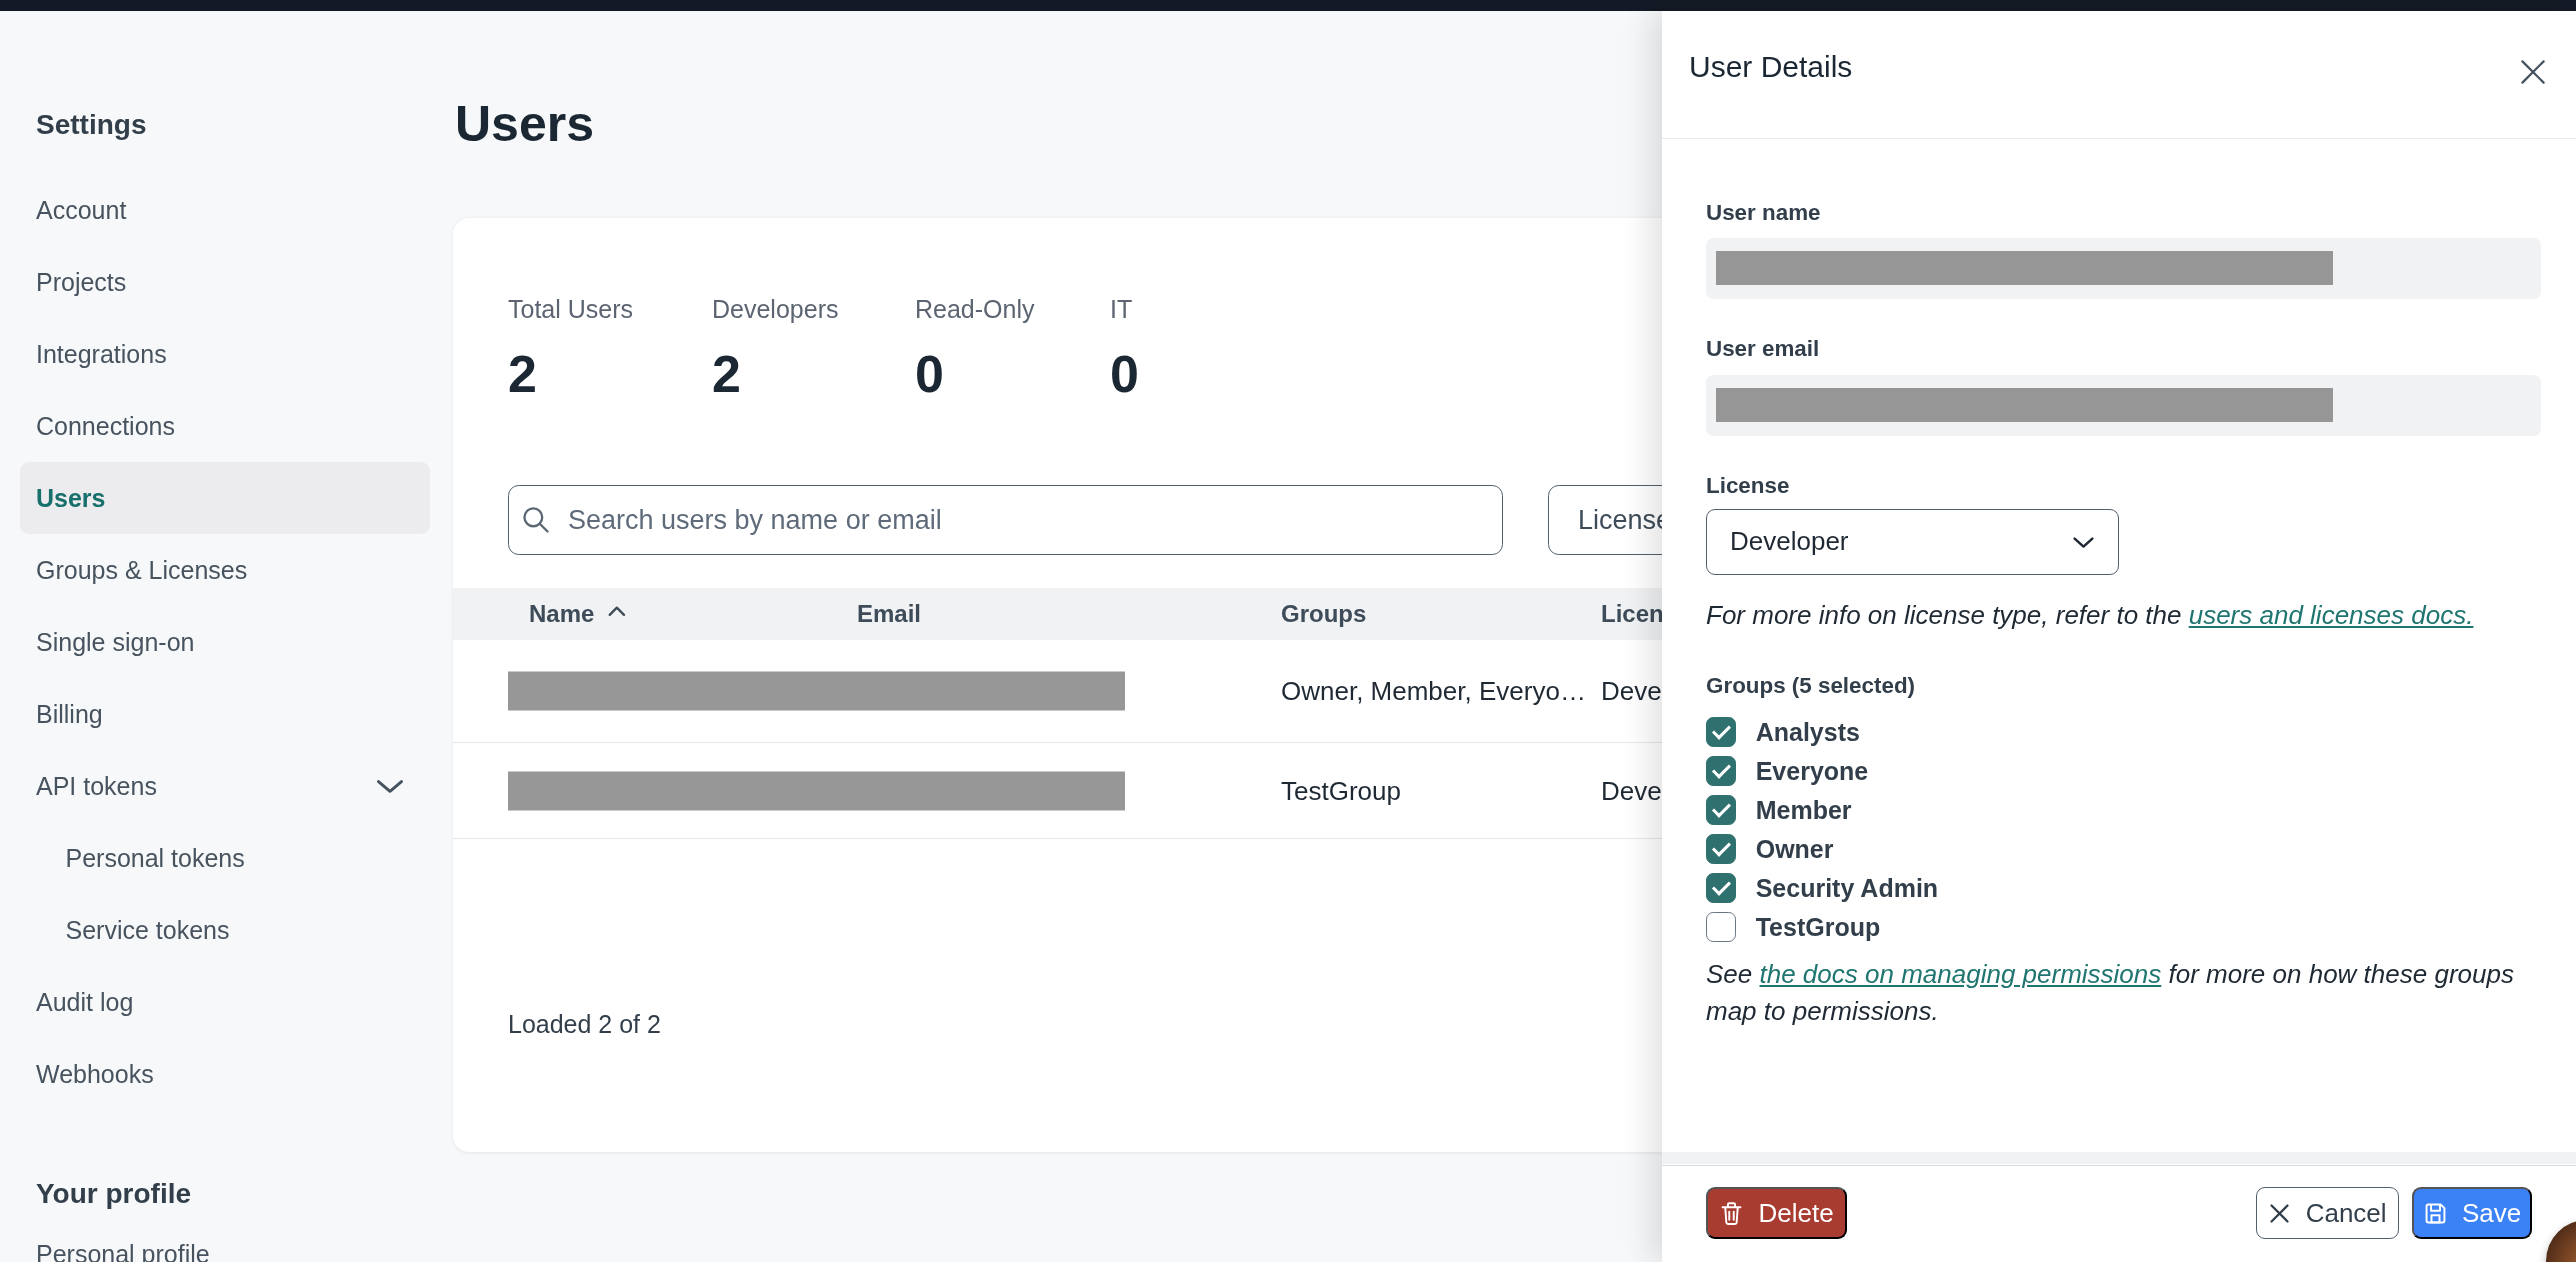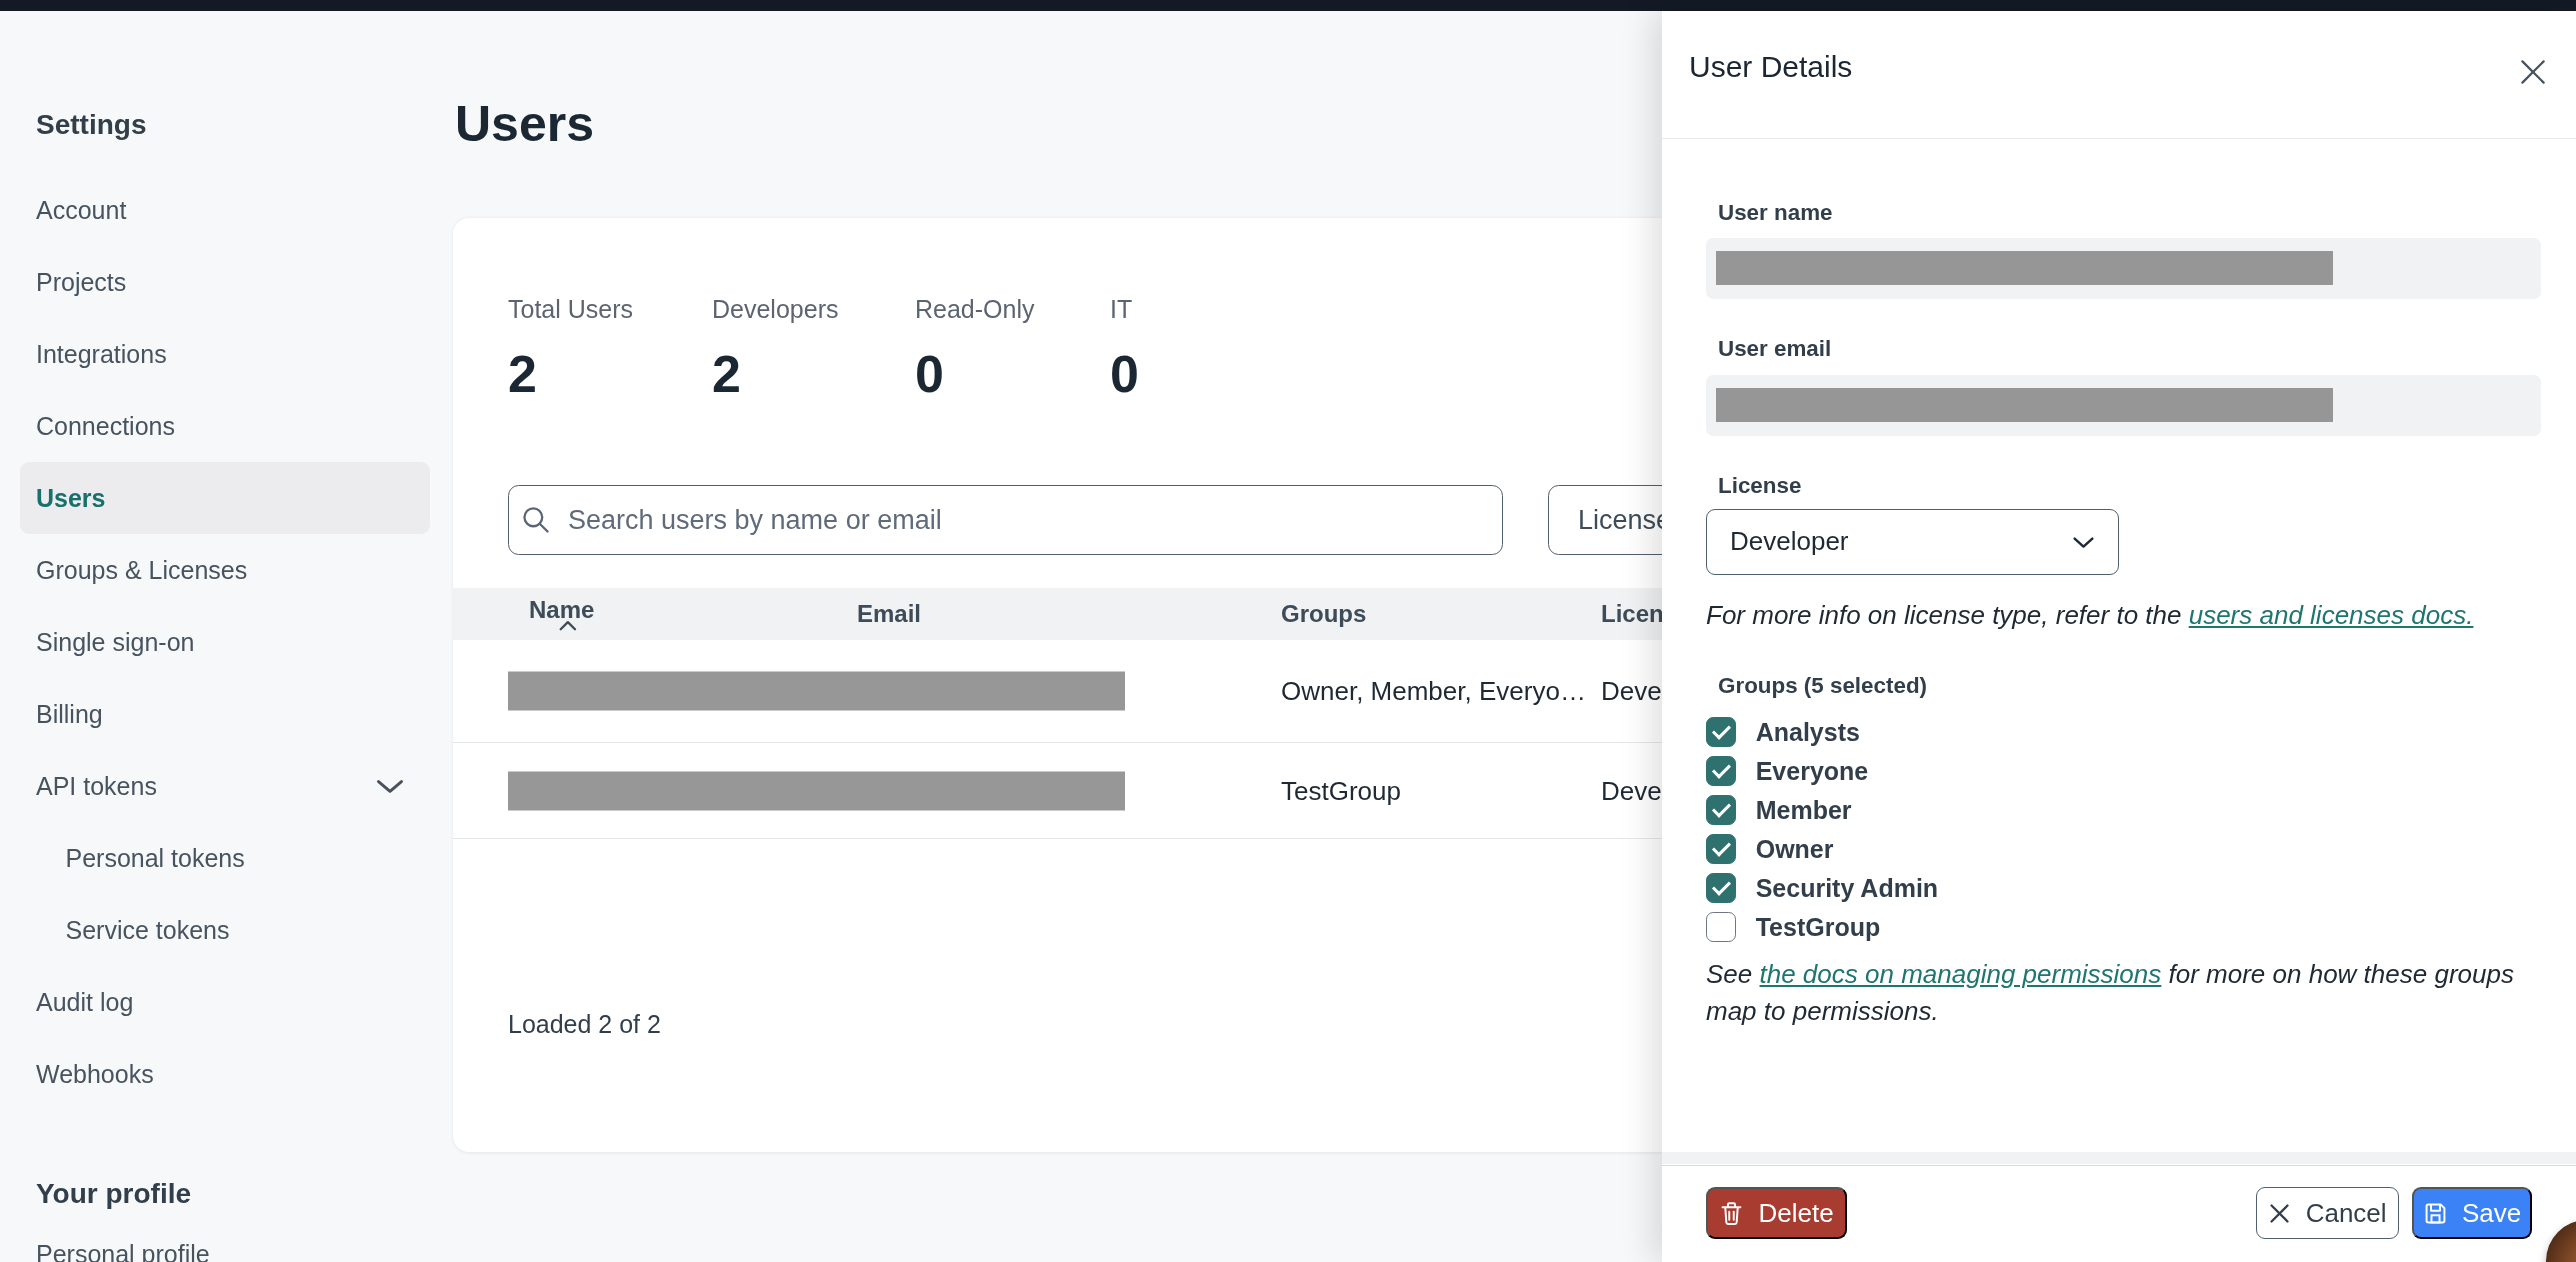--- a/index.html
+++ b/index.html
@@ -41,39 +41,39 @@
   .search-box input { border:none; outline:none; flex:1; font-size:27px; color:#1f2933;
                       font-family:inherit; margin-left:16px; background:transparent; }
   .search-box input::placeholder { color:#5f6b7a; opacity:1; }
   .filter-btn { position:absolute; left:1095px; top:267px; width:224px; height:70px;
                 border:1.8px solid #52606d; border-radius:10.7px; background:#fff;
                 font-size:27px; color:#3e4c59; display:flex; align-items:center; padding:0 29px; cursor:pointer; }
 
   .table-head { position:absolute; left:0; top:370px; width:100%; height:52px; background:#f1f2f4;
                 font-size:24px; font-weight:600; color:#3e4c59; }
   .th { position:absolute; top:50%; transform:translateY(-50%); cursor:pointer; display:flex; align-items:center; }
-  .th-name{left:76px;flex-direction:column;} .th-email{left:404px;} .th-groups{left:828px;} .th-license{left:1148px;}
+  .th-name{left:76px;} .th-email{left:404px;} .th-groups{left:828px;} .th-license{left:1148px;}
   .sort-caret { margin-left:12.5px; margin-top:-5.4px; }
 
   .t-row { position:absolute; left:0; width:100%; height:103px; border-bottom:0.9px solid #e5e8eb; cursor:pointer; }
   .t-row1 { top:422px; } .t-row2 { top:526px; height:95px; }
   .redact-bar { position:absolute; left:55px; top:50%; transform:translateY(-50%); width:617px; height:39px; background:#979797; }
   .cell-groups { position:absolute; left:828px; top:50%; transform:translateY(-50%); font-size:26px; color:#1f2933; }
   .cell-license { position:absolute; left:1148px; top:50%; transform:translateY(-50%); font-size:26px; color:#1f2933; }
   .loaded-status { position:absolute; left:55px; top:792px; font-size:25px; color:#323f4b; }
 
   
   .panel { position:absolute; left:1662px; top:10.7px; width:914px; height:1252px; background:#fff;
            box-shadow:-10.7px 0 30px rgba(0,0,0,.12); z-index:5; }
   .panel-title { position:absolute; left:27px; top:39px; font-size:30px; font-weight:normal; color:#1b2733; }
   .panel-close { position:absolute; right:25px; top:43px; width:36px; height:36px; cursor:pointer;
                  display:flex; align-items:center; justify-content:center; }
   .panel-divider { position:absolute; left:0; top:127px; width:100%; height:0.9px; background:#e8eaec; }
 
-  .fld-label { position:absolute; left:56px; font-size:22.4px; font-weight:bold; color:#323f4b;text-align:right; }
+  .fld-label { position:absolute; left:44px; font-size:22.4px; font-weight:bold; color:#323f4b;text-align:right; }
   .fld { position:absolute; left:44px; width:835px; height:61px; background:#f1f2f4; border-radius:7.2px; }
   .fld .redact { position:absolute; left:9.8px; top:50%; transform:translateY(-50%); width:617px; height:34px; background:#969696; }
 
   .select { position:absolute; left:44px; top:498px; width:413px; height:66px; background:#fff;
             border:1.8px solid #52606d; border-radius:9px; display:flex; align-items:center;
             padding:0 23px; font-size:26px; color:#1f2933; cursor:pointer; }
   .select .sel-chevron { margin-left:auto; }
 
   .italic-note { position:absolute; left:44px; width:814px; font-style:italic; font-size:26px;
                  color:#1f2933; line-height:37px; }

